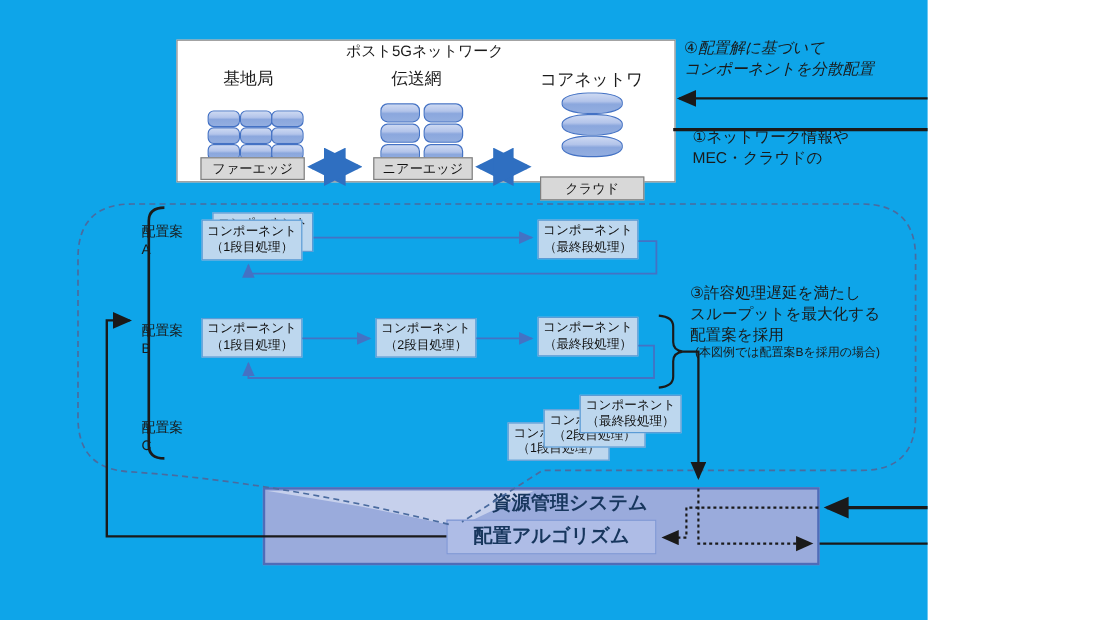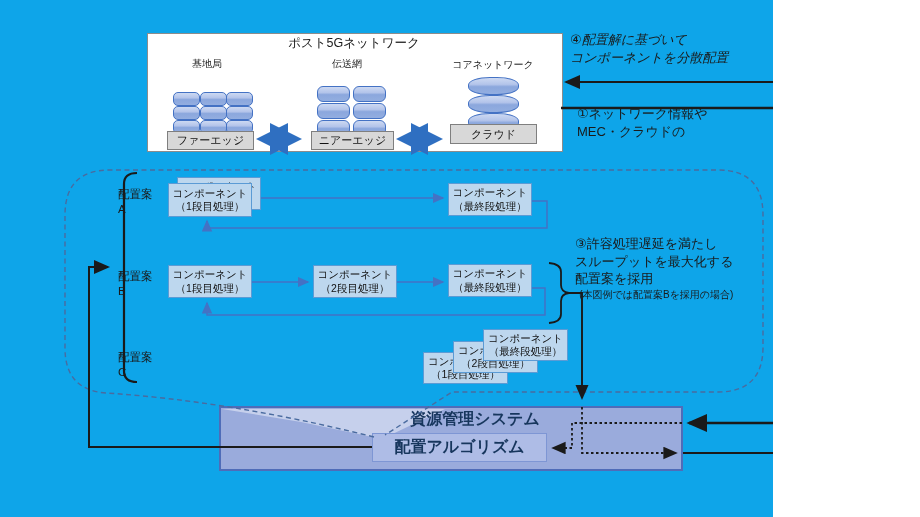--- a/index.html
+++ b/index.html
@@ -2,21 +2,21 @@
 <html><head>
 <meta charset="utf-8">
 <style>
   html,body{margin:0;padding:0;background:#fff;}
   #canvas{position:relative;width:773px;height:517px;background:#0ea5e9;overflow:hidden;
           font-family:"Liberation Sans","DejaVu Sans",sans-serif;color:#1a1a1a;}
   .abs{position:absolute;}
   
   .net-panel{left:147px;top:33px;width:414px;height:117px;border:1px solid #8c8c8c;background:#fff;}
   .net-title{left:147px;top:35px;width:414px;text-align:center;font-size:12.5px;}
-  .seg-label{font-size:10px;text-align:center;}
+  .seg-label{font-size:14px;text-align:center;}
   .cyl{border:1px solid #4472c4;background:linear-gradient(to bottom,#cdd9f2 0%,#b3c4ea 40%,#8ba7dd 55%,#93aee0 100%);}
   .cyl-sm{width:25px;height:12px;border-radius:5px;}
   .cyl-md{width:31px;height:14px;border-radius:6px;}
   .cyl-lg{width:49px;height:16px;border-radius:22px/8px;}
   .edgebox{background:#d8d8d8;border:1px solid #7f7f7f;font-size:11px;text-align:center;
            display:flex;align-items:center;justify-content:center;color:#111;}
   
   .note{font-size:13px;line-height:1.35;white-space:nowrap;}
   .note-sm{font-size:10px;white-space:nowrap;text-align:right;}
   
@@ -61,21 +61,21 @@
   <div class="abs cyl cyl-md" style="left:353px;top:103px;"></div>
   <div class="abs cyl cyl-md" style="left:317px;top:120px;"></div>
   <div class="abs cyl cyl-md" style="left:353px;top:120px;"></div>
 
   <div class="abs cyl cyl-lg" style="left:468px;top:77px;"></div>
   <div class="abs cyl cyl-lg" style="left:468px;top:95px;"></div>
   <div class="abs cyl cyl-lg" style="left:468px;top:113px;"></div>
 
   <div class="abs edgebox" style="left:167px;top:131px;width:85px;height:17px;">ファーエッジ</div>
   <div class="abs edgebox" style="left:311px;top:131px;width:81px;height:17px;">ニアーエッジ</div>
-  <div class="abs edgebox" style="left:450px;top:124px;width:85px;height:18px;">クラウド</div>
+  <div class="abs edgebox" style="left:450px;top:147px;width:85px;height:18px;">クラウド</div>
 
   <div class="abs note" style="left:570px;top:31px;font-style:italic;">
     <div>④配置解に基づいて</div>
     <div>コンポーネントを分散配置</div>
   </div>
   <div class="abs note" style="left:577px;top:105px;">
     <div>①ネットワーク情報や</div>
     <div>MEC・クラウドの</div>
   </div>
   <div class="abs note" style="left:575px;top:235px;">

